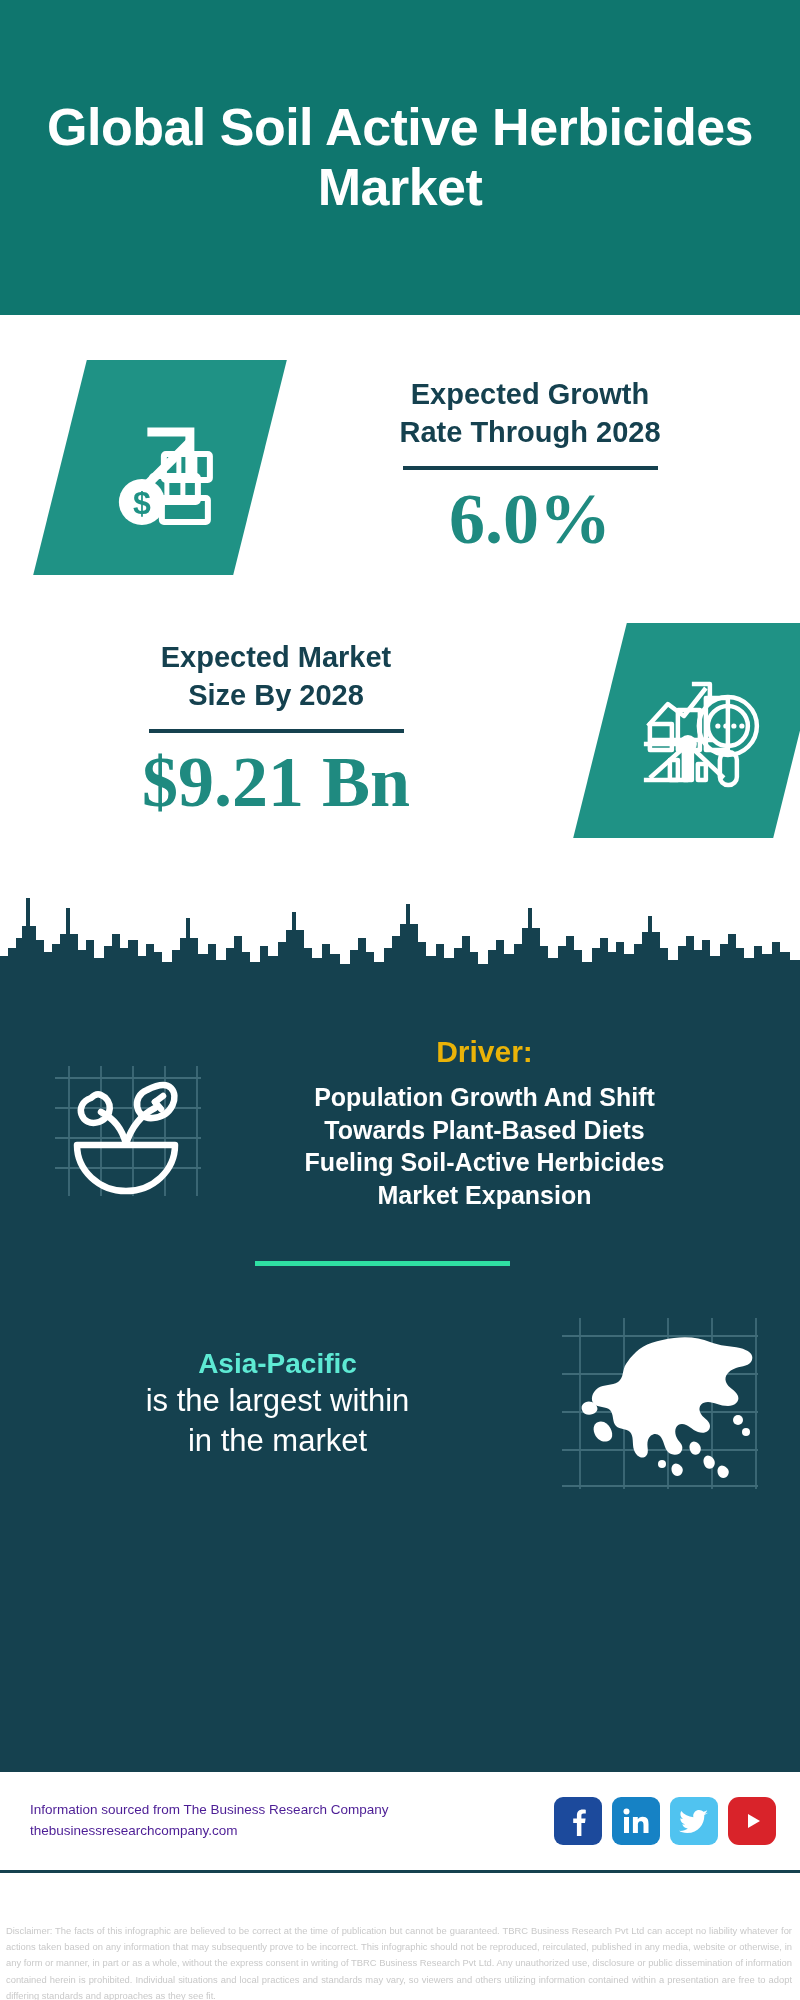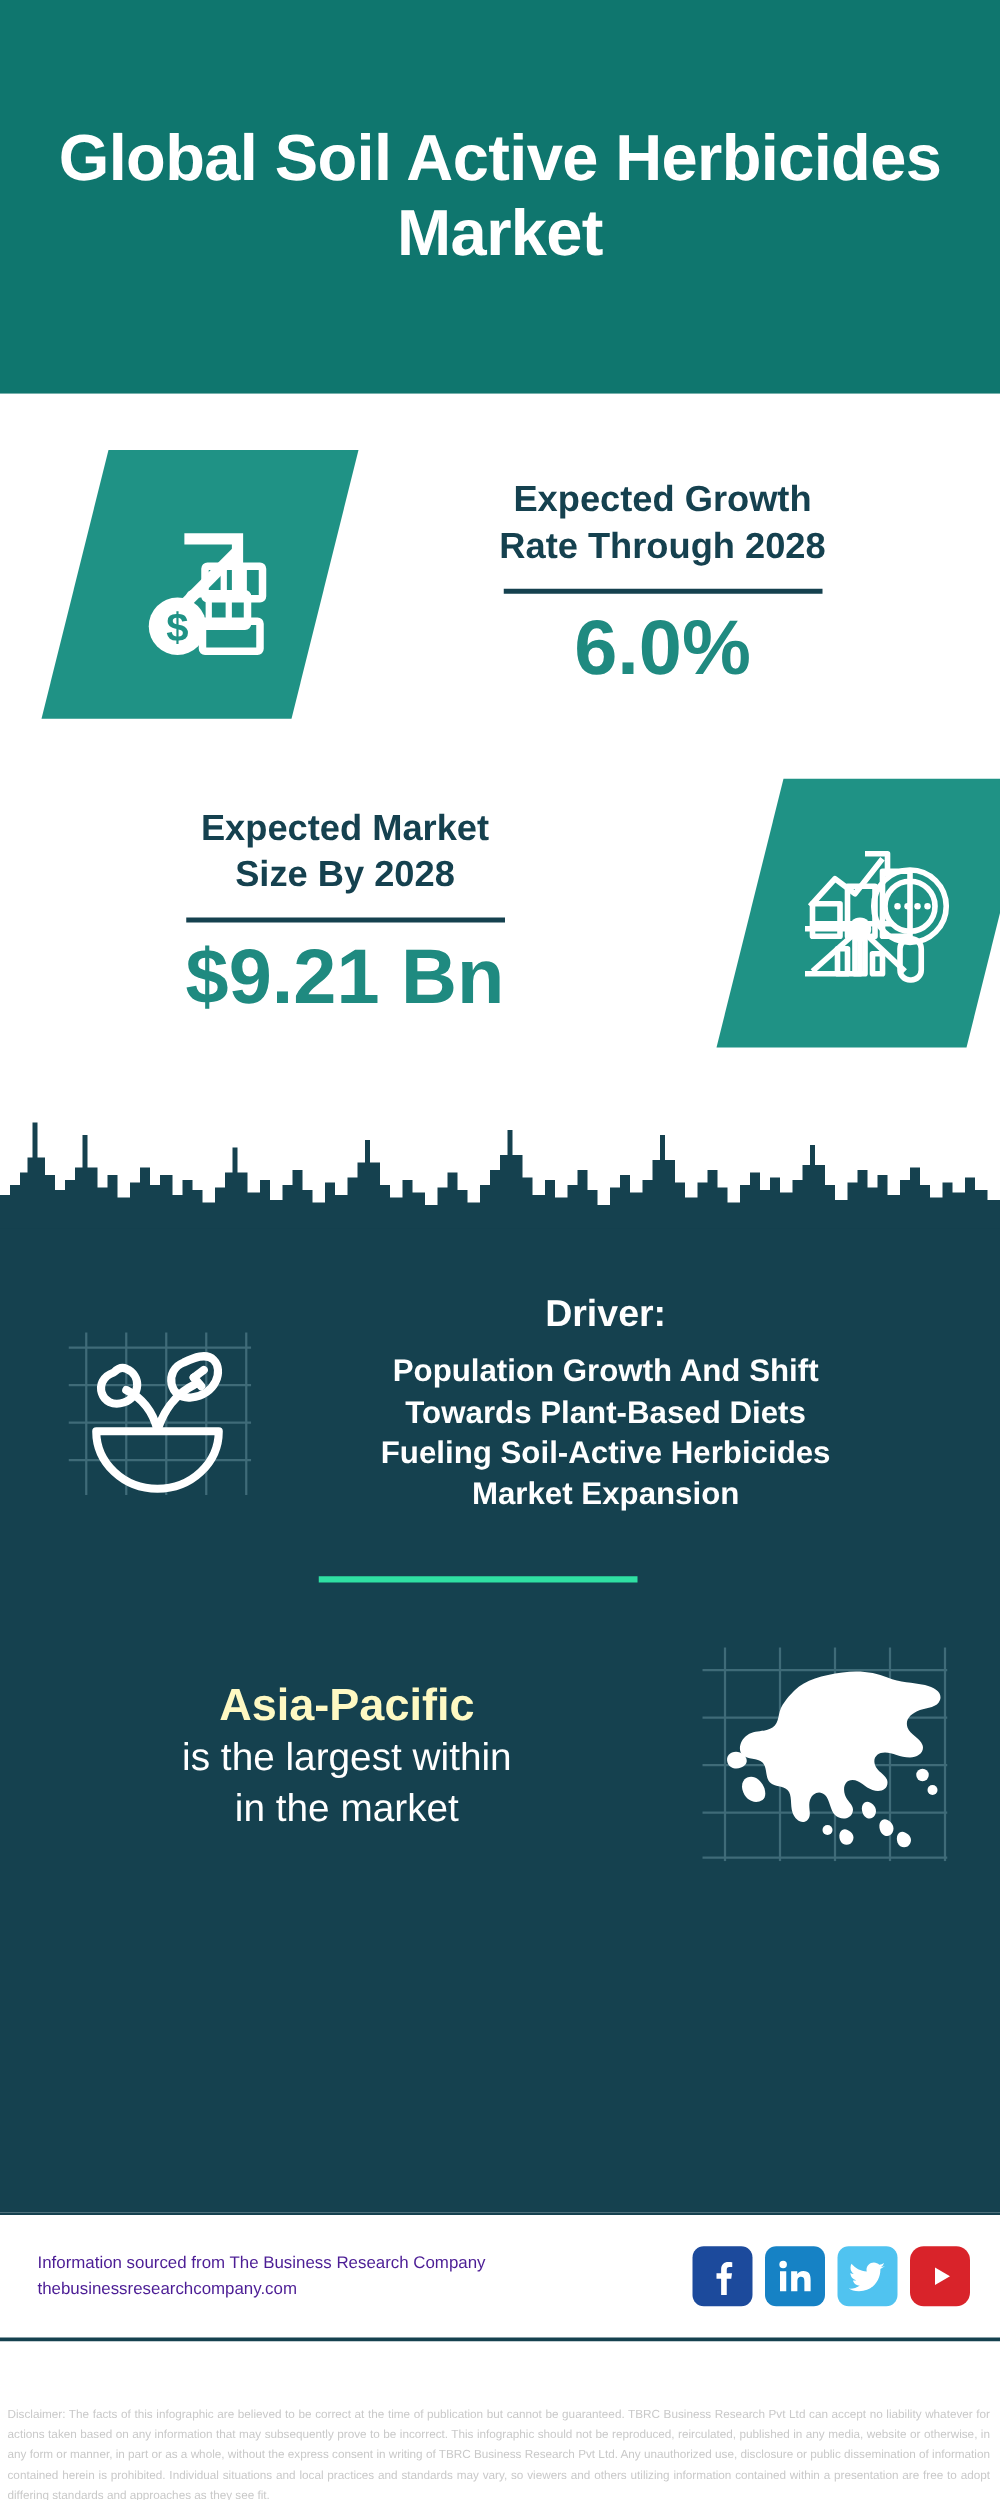--- a/index.html
+++ b/index.html
@@ -69,23 +69,24 @@
     line-height:1.3;
   }
   .rule {
     width:255px;
     height:4px;
     background:#15414f;
     margin:14px auto 10px auto;
   }
   .stat-value {
     color:#1f8a80;
-    font-size:62px;
+    font-size:72px;
     font-weight:bold;
     line-height:1.1;
+    font-family:Liberation Serif, serif;
   }
 
   
   .dark {
     background:#15414f;
     position:relative;
     height:790px;
   }
   .skyline {
     position:absolute;
@@ -97,21 +98,21 @@
   }
 
   .driver-row {
     display:flex;
     align-items:center;
     padding:55px 30px 0 38px;
   }
   .icon-box { flex:0 0 auto; width:175px; display:flex; justify-content:center; }
   .driver-text { flex:1 1 auto; text-align:center; padding-right:14px; }
   .driver-heading {
-    color:#ffffff;
+    color:#eab308;
     font-size:30px;
     font-weight:bold;
     margin-bottom:12px;
   }
   .driver-body {
     color:#ffffff;
     font-size:25px;
     font-weight:bold;
     line-height:1.3;
   }
@@ -124,22 +125,22 @@
     margin-left:255px;
   }
 
   .region-row {
     display:flex;
     align-items:center;
     padding:48px 20px 0 20px;
   }
   .region-text { flex:1 1 auto; text-align:center; }
   .region-name {
-    color:#fef9c3;
-    font-size:36px;
+    color:#5eead4;
+    font-size:28px;
     font-weight:bold;
     line-height:1.25;
   }
   .region-sub {
     color:#ffffff;
     font-size:31px;
     font-weight:normal;
     line-height:1.3;
   }
   .map-box { flex:0 0 auto; width:245px; display:flex; justify-content:center; }

